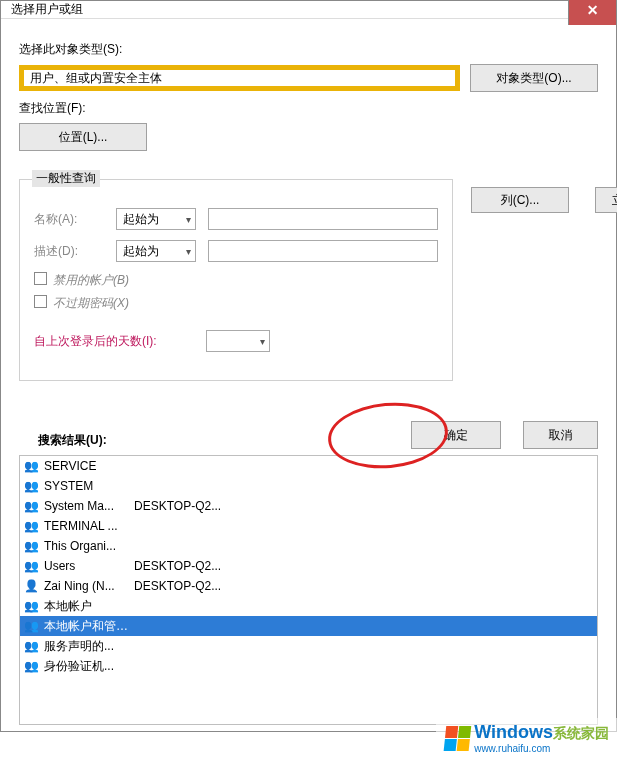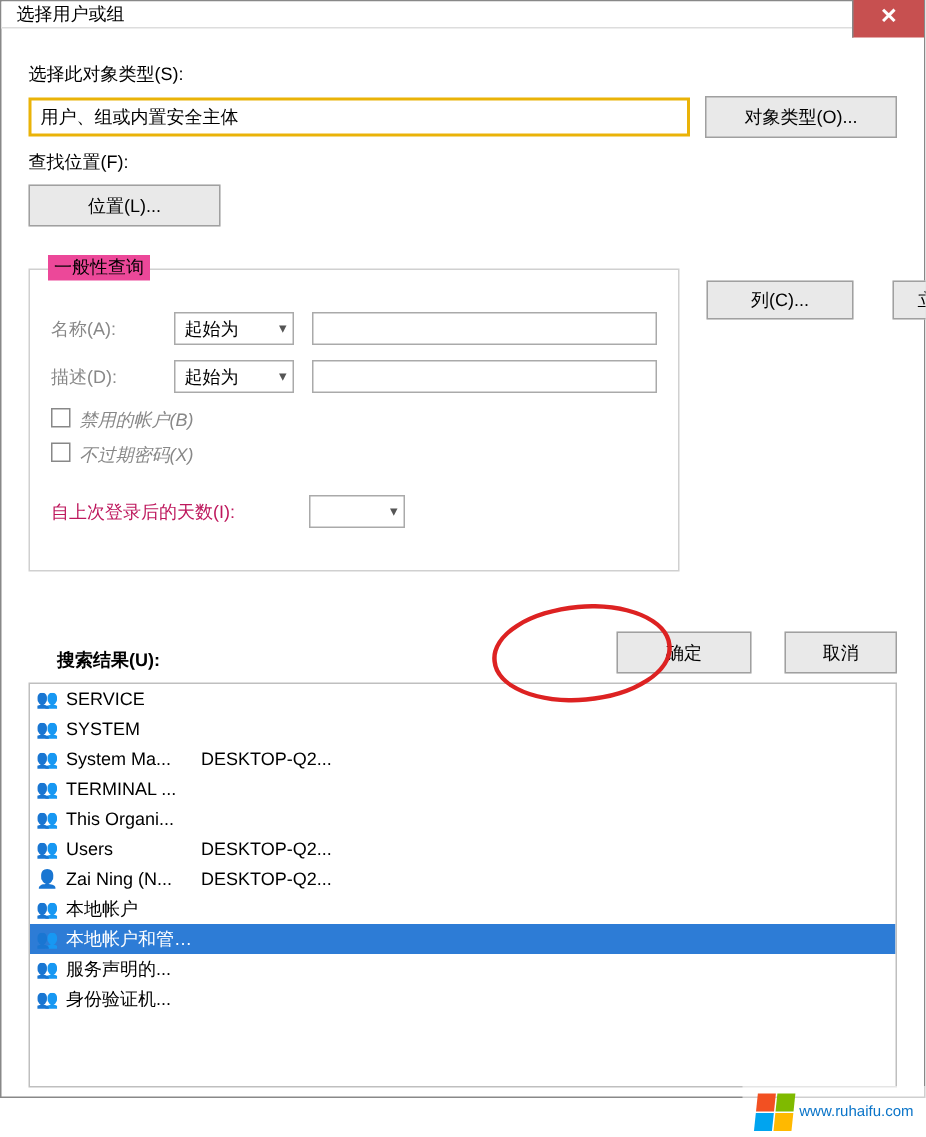--- a/index.html
+++ b/index.html
@@ -37,21 +37,21 @@
     align-items:center;
     justify-content:center;
     font-size: 14px;
     font-weight: bold;
     border-left:1px solid #888;
   }
   .body { padding: 18px 18px 6px 18px; }
   .section-label { margin: 4px 0 6px 0; }
   .row { display:flex; gap:10px; align-items:center; margin-bottom: 8px; }
   .text-box {
-    border: 2px solid #eab308;
+    border: 5px solid #eab308;
     height: 26px;
     padding: 2px 6px;
     background:#fff;
     display:flex;
     align-items:center;
   }
   .obj-type-box { flex:1; }
   .std-btn {
     width: 128px;
     height: 28px;
@@ -71,21 +71,21 @@
   .fieldset {
     border:1px solid #d0d0d0;
     padding: 18px 14px 18px 14px;
     position: relative;
     width: 472px;
   }
   .fieldset .legend {
     position:absolute;
     top:-10px;
     left:12px;
-    background:#ec4899;
+    background:#e5e5e5;
     padding: 0 4px;
   }
   .fs-row { display:flex; align-items:center; margin: 10px 0; gap:12px; }
   .fs-label { width: 70px; color:#888; }
   .combo {
     width: 80px; height:22px;
     border:1px solid #aaa;
     display:flex; align-items:center; justify-content:space-between;
     padding: 0 4px 0 6px;
     background:#fff;
@@ -305,15 +305,18 @@
 </div>
 
 <div class="watermark">
   <div class="win-logo">
     <div class="wl-a"></div>
       <div class="wl-b"></div>
       <div class="wl-c"></div>
       <div class="wl-d"></div>
   </div>
   <div>
+    <div class="big">
+      <span>Windows</span><span style="color:#88b83a;font-size:14px;">系统家园</span>
+    </div>
     <div class="sub">www.ruhaifu.com</div>
   </div>
 </div>
 
 </body></html>

